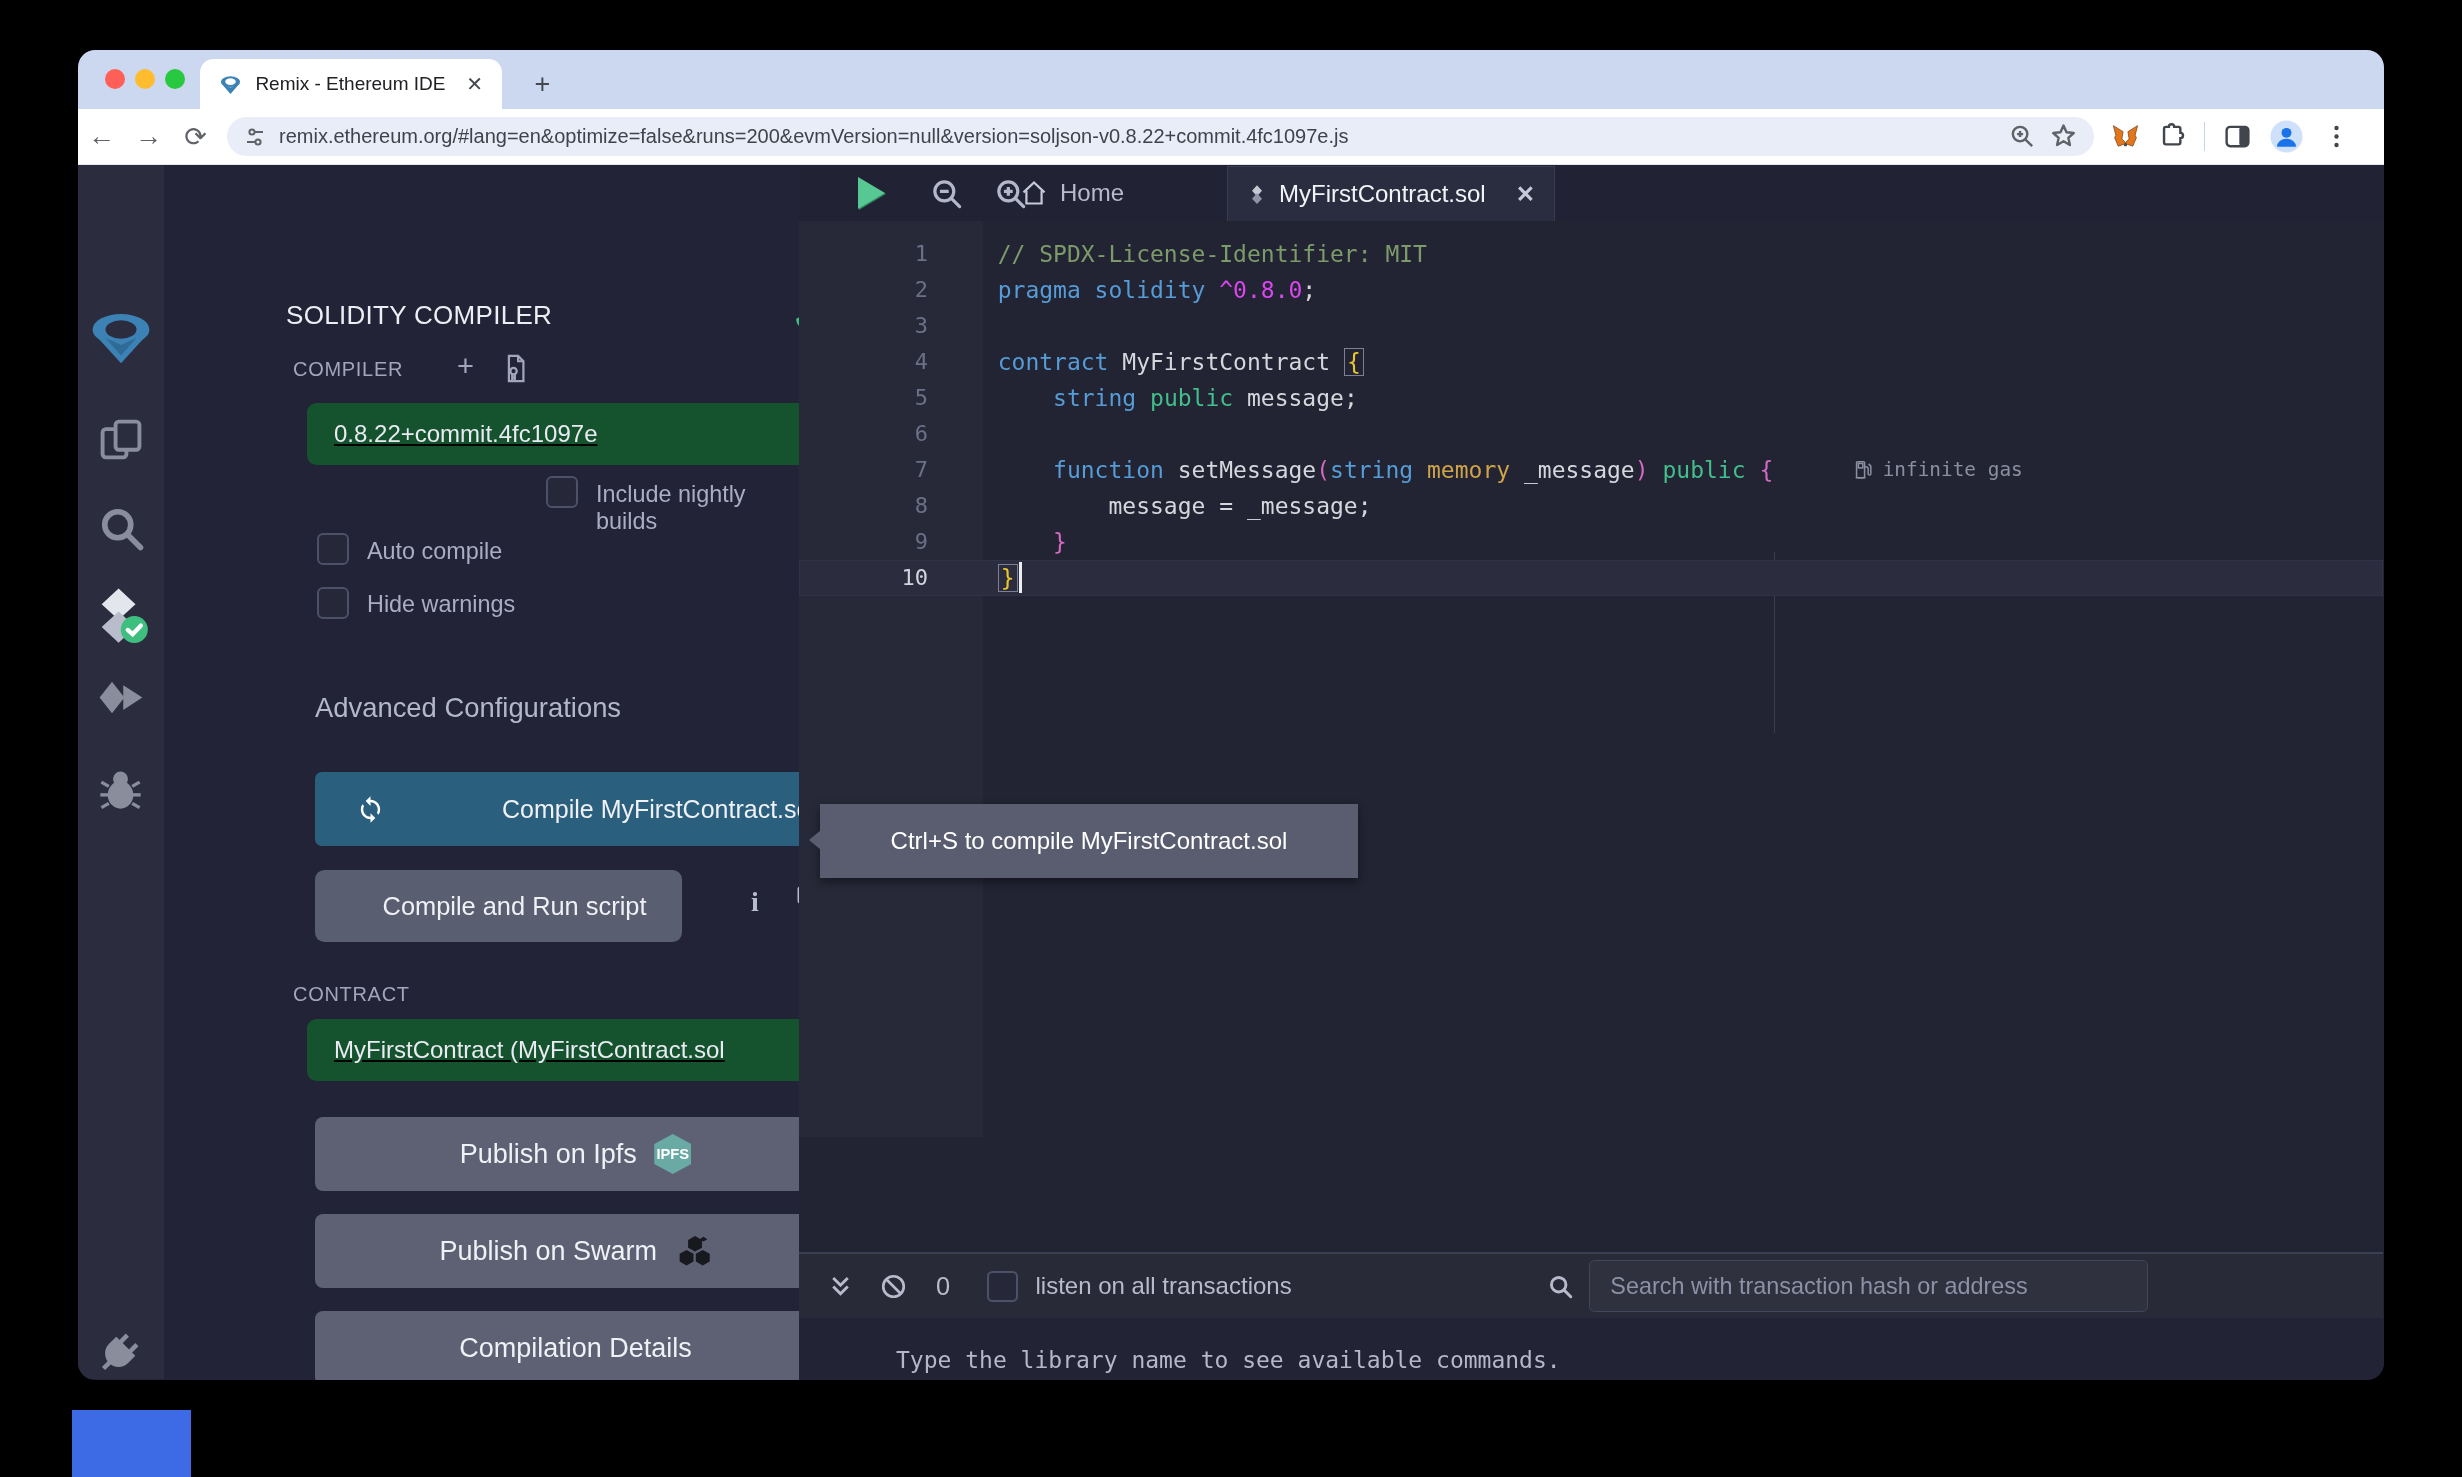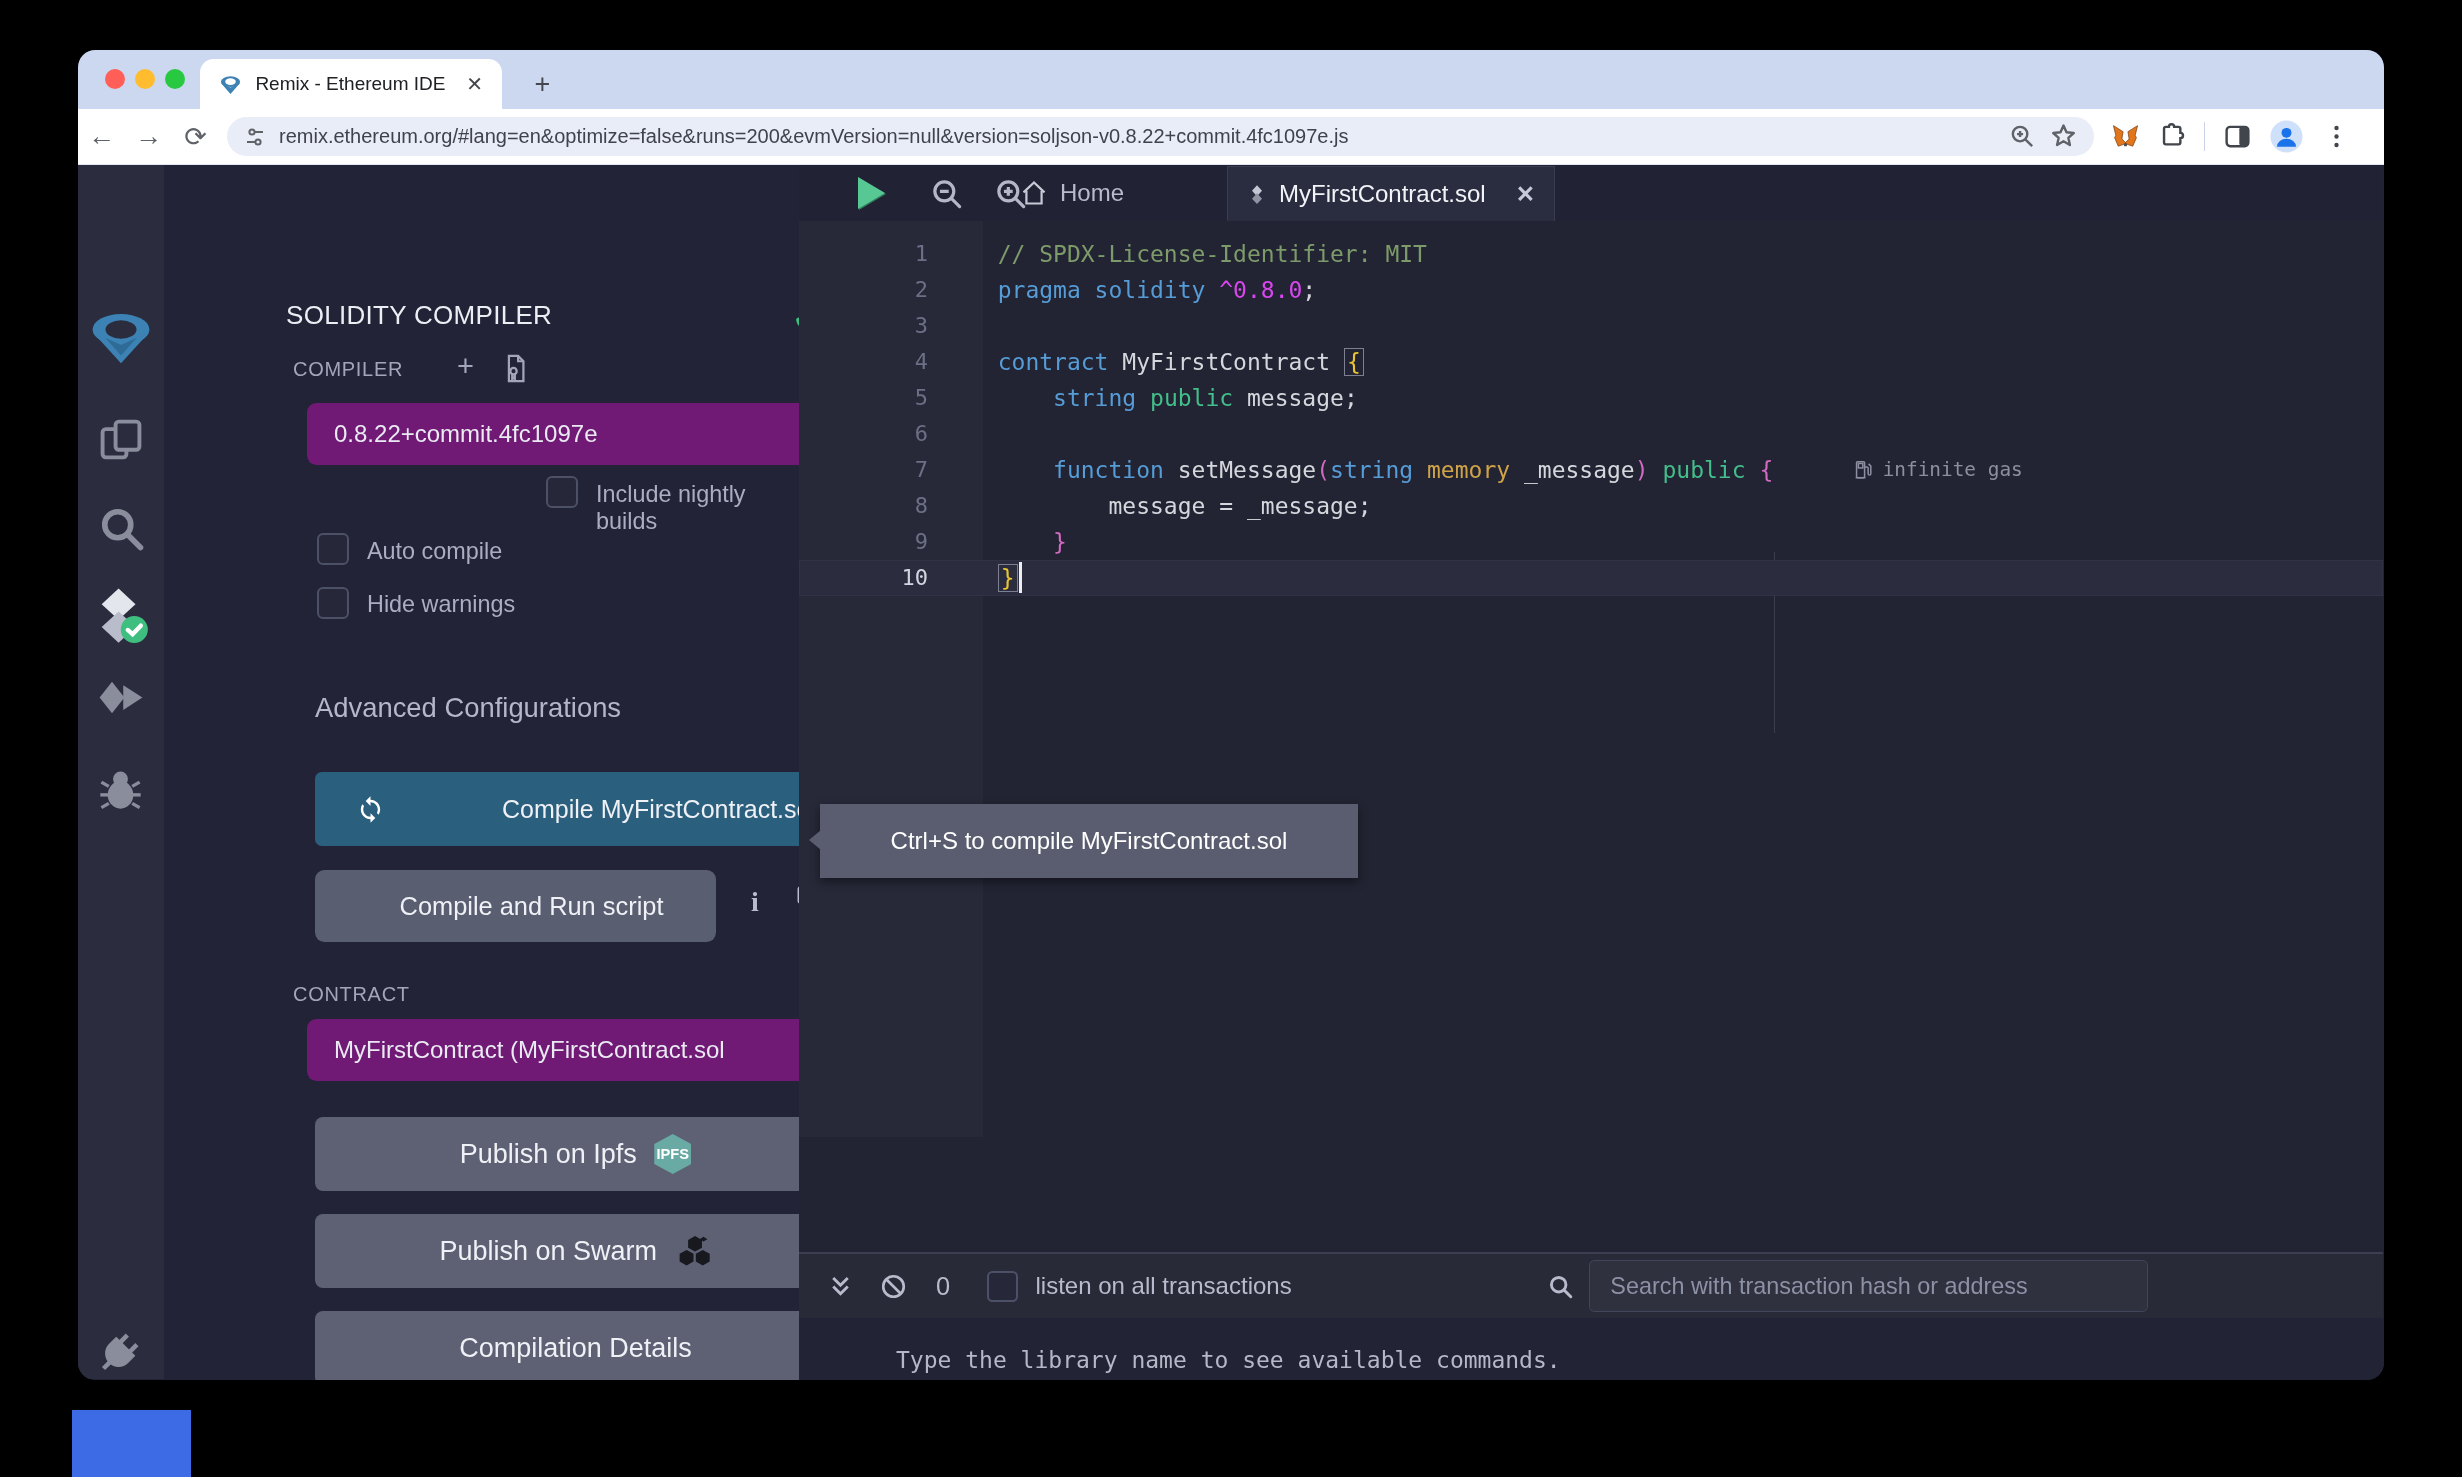--- a/index.html
+++ b/index.html
@@ -37,43 +37,43 @@
            align-items:center; justify-content:center; }
   #panel { position:absolute; left:86px; top:0; width:636px; height:1214px; background:#222336; }
   #editor-col { position:absolute; left:721px; top:0; width:1584px; height:1214px; background:#222433; }
 
   
   .p-title { position:absolute; left:122px; top:135px; font-size:26px; color:#eceef4; letter-spacing:0.3px; }
   .p-check { position:absolute; left:628px; top:134px; font-size:31px; color:#3fbf7f; font-weight:bold; }
   .p-chev { position:absolute; left:687px; top:137px; font-size:27px; color:#8e91a5; }
   .sec-label { position:absolute; font-size:20px; color:#a3a5bb; letter-spacing:0.7px; }
   .mini-ic { position:absolute; color:#a3a5bb; }
-  .select { position:absolute; left:143px; width:557px; height:62px; background:#701a75;
-            border-radius:9.4px; display:flex; align-items:center; padding:0 27px; }
+  .select { position:absolute; left:143px; width:557px; height:62px; background:#14532d;
+            border-radius:9.4px; display:flex; align-items:center; padding:0 27px;text-decoration:underline; }
   .select-text { font-size:24px; color:#e9eaf2; white-space:nowrap; overflow:hidden; flex:1; }
   .sel-arrows { display:flex; flex-direction:column; gap:4px; align-items:center; flex:none; }
   .sel-arrows i { width:0; height:0; border-left:7.4px solid transparent; border-right:7.4px solid transparent; }
   .sel-arrows .up { border-bottom:9.4px solid #97a1c6; }
   .sel-arrows .dn { border-top:9.4px solid #7d87ad; }
   .cb { position:absolute; width:32px; height:32px; border:2px solid #4d5167; border-radius:6px;
         background:#262839; }
   .cb-label { position:absolute; font-size:23.4px; color:#abadc2; }
   .adv-label { position:absolute; left:151px; top:527px; font-size:27.4px; color:#b4b6c9; }
   .adv-chev { position:absolute; left:659px; top:529px; font-size:27px; color:#9b9eb1; }
 
   .btn { position:absolute; display:flex; align-items:center; justify-content:center;
          color:#eff1f6; }
   #compile-btn { left:151px; top:607px; width:501px; height:74px; background:#2b5f7e;
                  border-radius:6.7px; font-size:25px; gap:16px; justify-content:space-between; padding-left:41px; }
   #tooltip { position:absolute; left:656px; top:639px; width:538px; height:74px; background:#595d6f;
              display:flex; align-items:center; justify-content:center; font-size:24px; font-weight:normal;
              color:#fff; box-shadow:0 4px 9.4px rgba(0,0,0,.45); z-index:5; }
   #tooltip::before { content:""; position:absolute; left:-10.7px; top:26px; border-top:10.7px solid transparent;
                      border-bottom:10.7px solid transparent; border-right:12px solid #595d6f; }
-  #run-btn { left:151px; top:705px; width:401px; height:72px; background:#5a5e71;
+  #run-btn { left:151px; top:705px; width:367px; height:72px; background:#5a5e71;
              border-radius:9.4px; font-size:25.4px;padding-left:32px; }
   .info-i { position:absolute; left:587px; top:721px; font-size:28px; font-weight:bold; color:#b9bccd;
             font-family:"Liberation Serif", serif; }
   #ipfs-btn { left:151px; top:952px; width:521px; height:74px; background:#5d6173; border-radius:8px;
               font-size:27px; gap:17.4px; }
   #swarm-btn { left:151px; top:1049px; width:521px; height:74px; background:#5d6173; border-radius:8px;
                font-size:27px; gap:17.4px; }
   #details-btn { left:151px; top:1146px; width:521px; height:74px; background:#5d6173; border-radius:8px;
                  font-size:27px; }
   #panel-scroll { position:absolute; left:711px; top:304px; width:8.7px; height:1024px;

